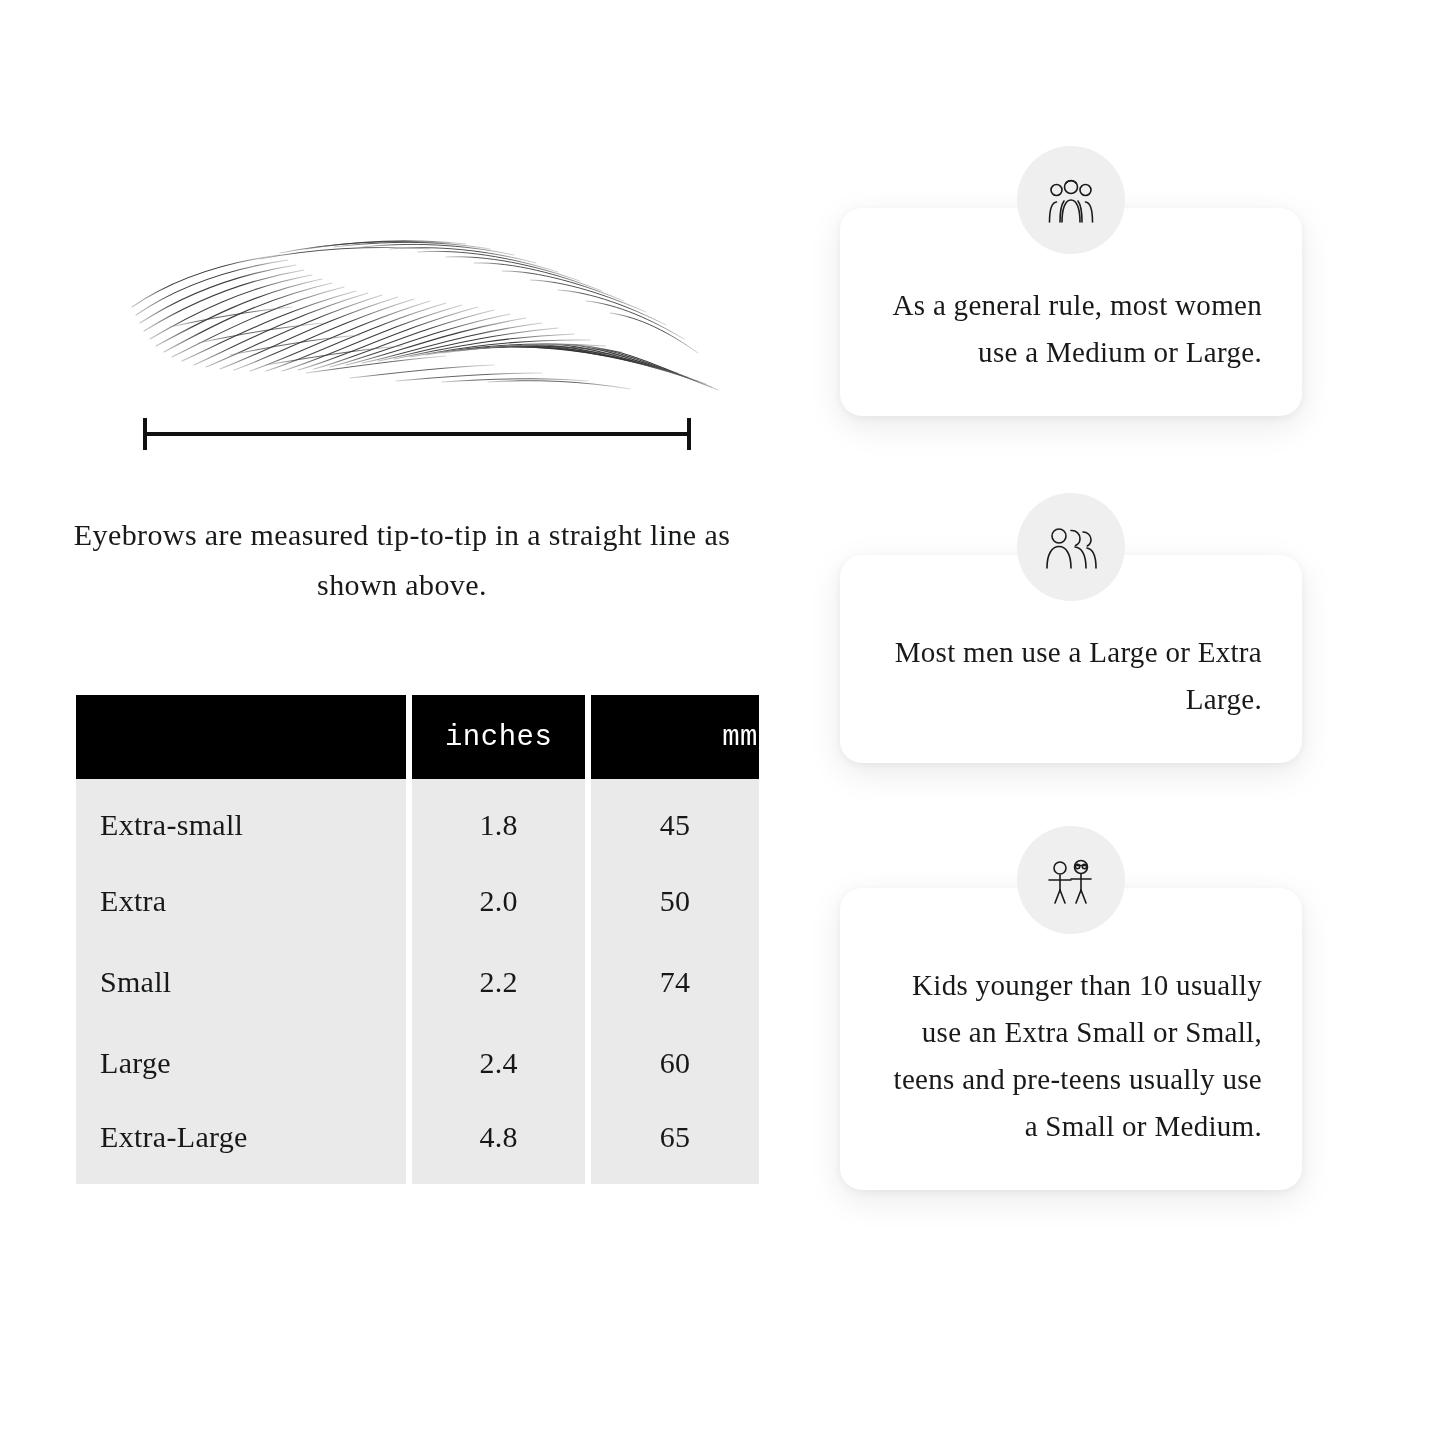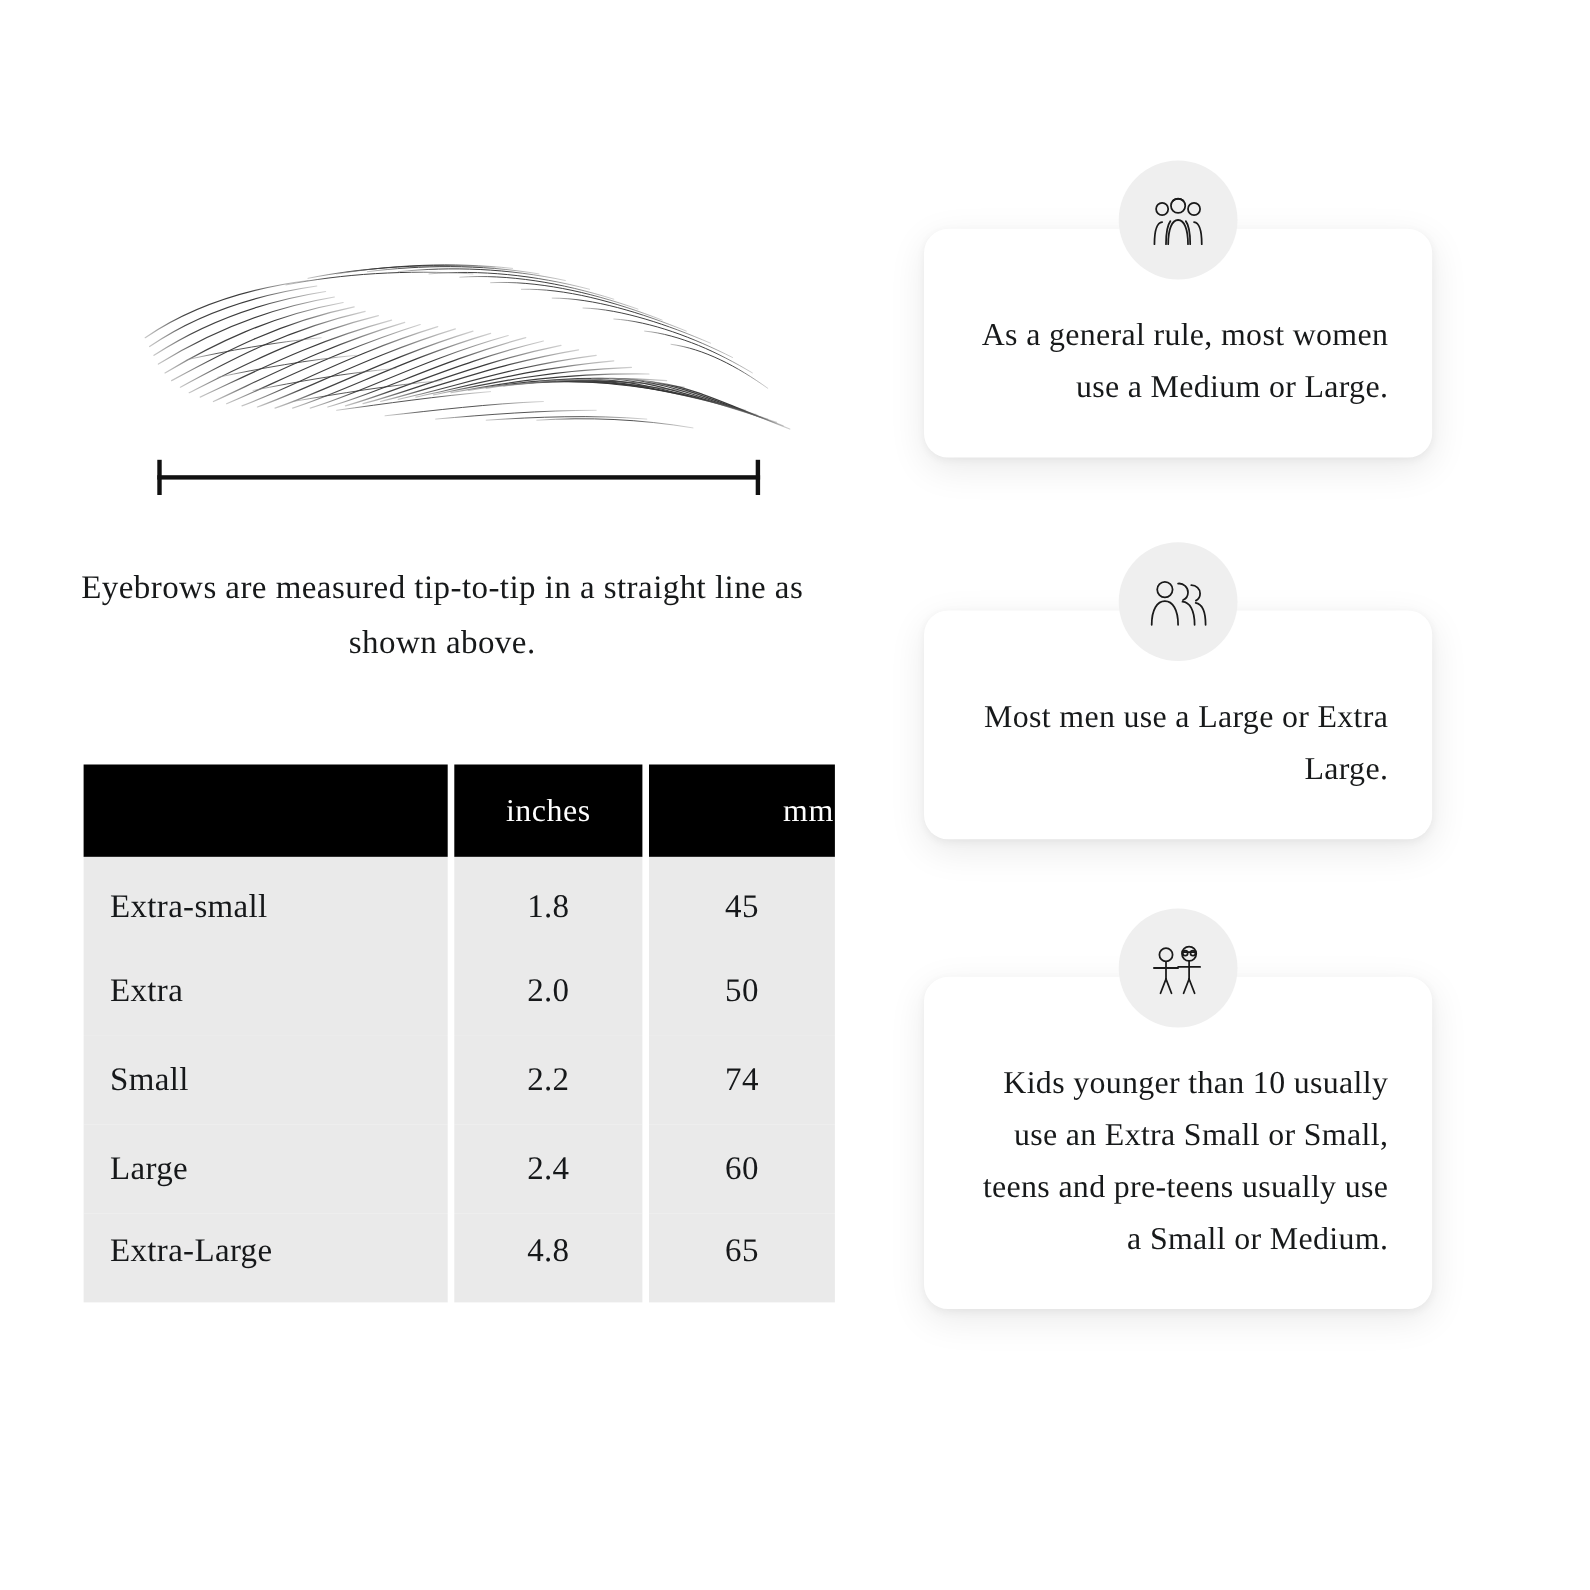--- a/index.html
+++ b/index.html
@@ -87,20 +87,21 @@
     border-spacing: 6px 0;
   }
   .size-table thead th {
     background: #000000;
     color: #ffffff;
     font-weight: normal;
     font-size: 29px;
     height: 84px;
     vertical-align: middle;
     letter-spacing: 0.5px;
+    font-family: Liberation Mono, monospace;
   }
   .size-table thead th.col-label { width: 348px; }
   .size-table thead th.col-in { width: 178px; }
   .size-table thead th.col-mm { width: 178px; text-align: right; }
 
   .size-table tbody td {
     background: #eaeaea;
     font-size: 30px;
     height: 81px;
     vertical-align: middle;

